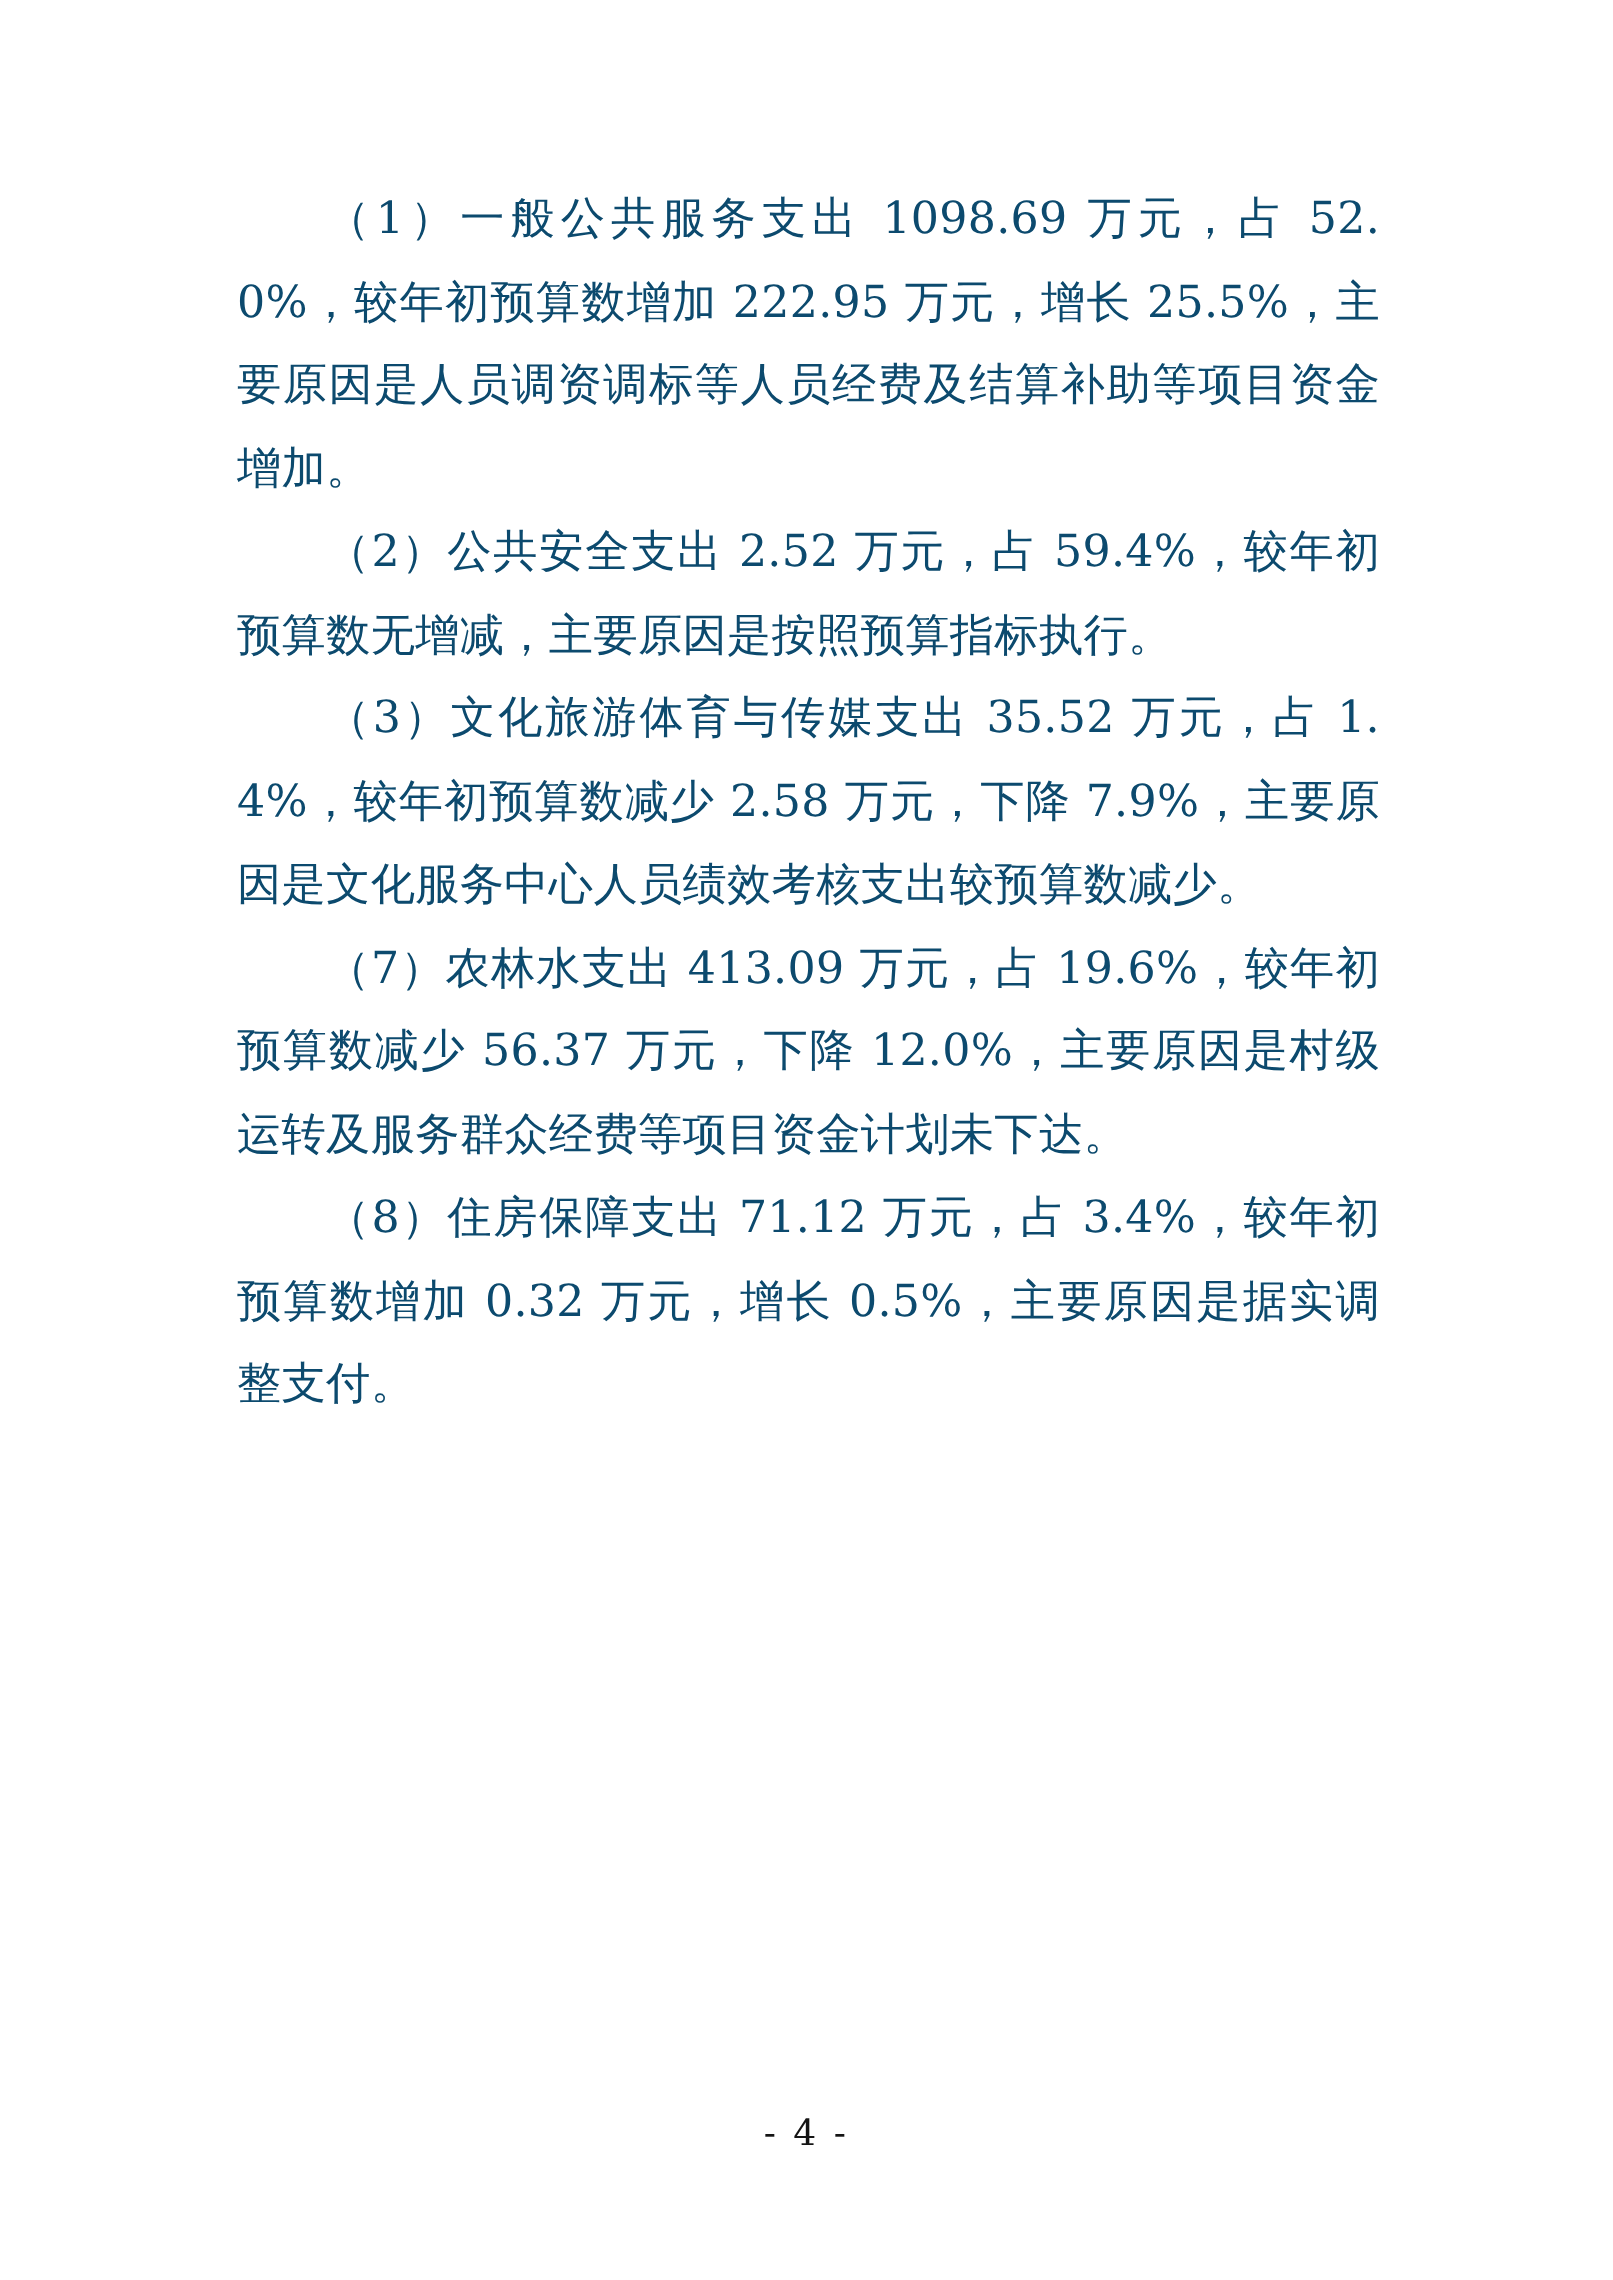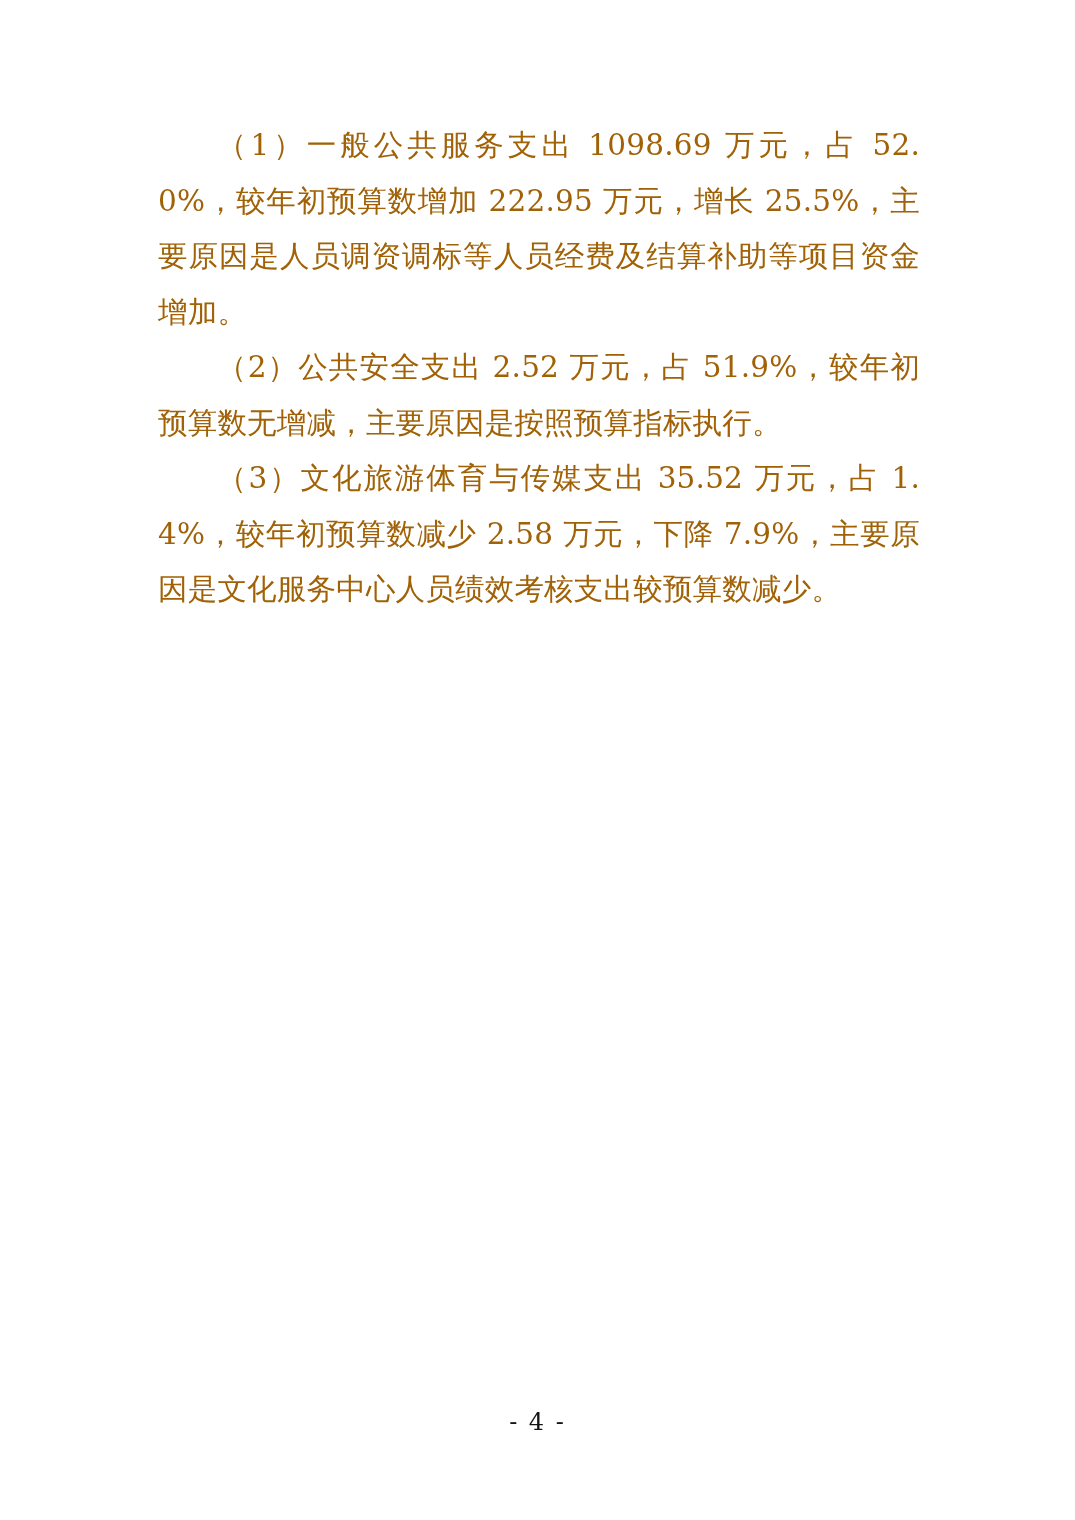--- a/index.html
+++ b/index.html
@@ -25,38 +25,40 @@
   }
   .para {
     font-family: "DejaVu Serif", serif;
     font-size: 29.5px;
     line-height: 55.5px;
     text-align: justify;
     text-justify: inter-ideograph;
     text-indent: 59px;
     margin: 0 0 0 0;
     letter-spacing: 0.2px;
-    color: #a16207;
+    color: #0c4a6e;
     word-break: break-all;
   }
   .footer {
     position: absolute;
     left: 0;
     right: 0;
     top: 1408px;
     text-align: center;
     font-family: "DejaVu Serif", serif;
     font-size: 24px;
     color: #141414;
     letter-spacing: 2px;
   }
 </style>
 </head>
 <body>
 
 <div class="page">
   <div class="content">
     <p class="para">（1）一般公共服务支出 1098.69 万元，占 52.0%，较年初预算数增加 222.95 万元，增长 25.5%，主要原因是人员调资调标等人员经费及结算补助等项目资金增加。</p>
-    <p class="para">（2）公共安全支出 2.52 万元，占 51.9%，较年初预算数无增减，主要原因是按照预算指标执行。</p>
+    <p class="para">（2）公共安全支出 2.52 万元，占 59.4%，较年初预算数无增减，主要原因是按照预算指标执行。</p>
     <p class="para">（3）文化旅游体育与传媒支出 35.52 万元，占 1.4%，较年初预算数减少 2.58 万元，下降 7.9%，主要原因是文化服务中心人员绩效考核支出较预算数减少。</p>
+    <p class="para">（7）农林水支出 413.09 万元，占 19.6%，较年初预算数减少 56.37 万元，下降 12.0%，主要原因是村级运转及服务群众经费等项目资金计划未下达。</p>
+    <p class="para">（8）住房保障支出 71.12 万元，占 3.4%，较年初预算数增加 0.32 万元，增长 0.5%，主要原因是据实调整支付。</p>
   </div>
   <div class="footer">- 4 -</div>
 </div>
 
 </body></html>

